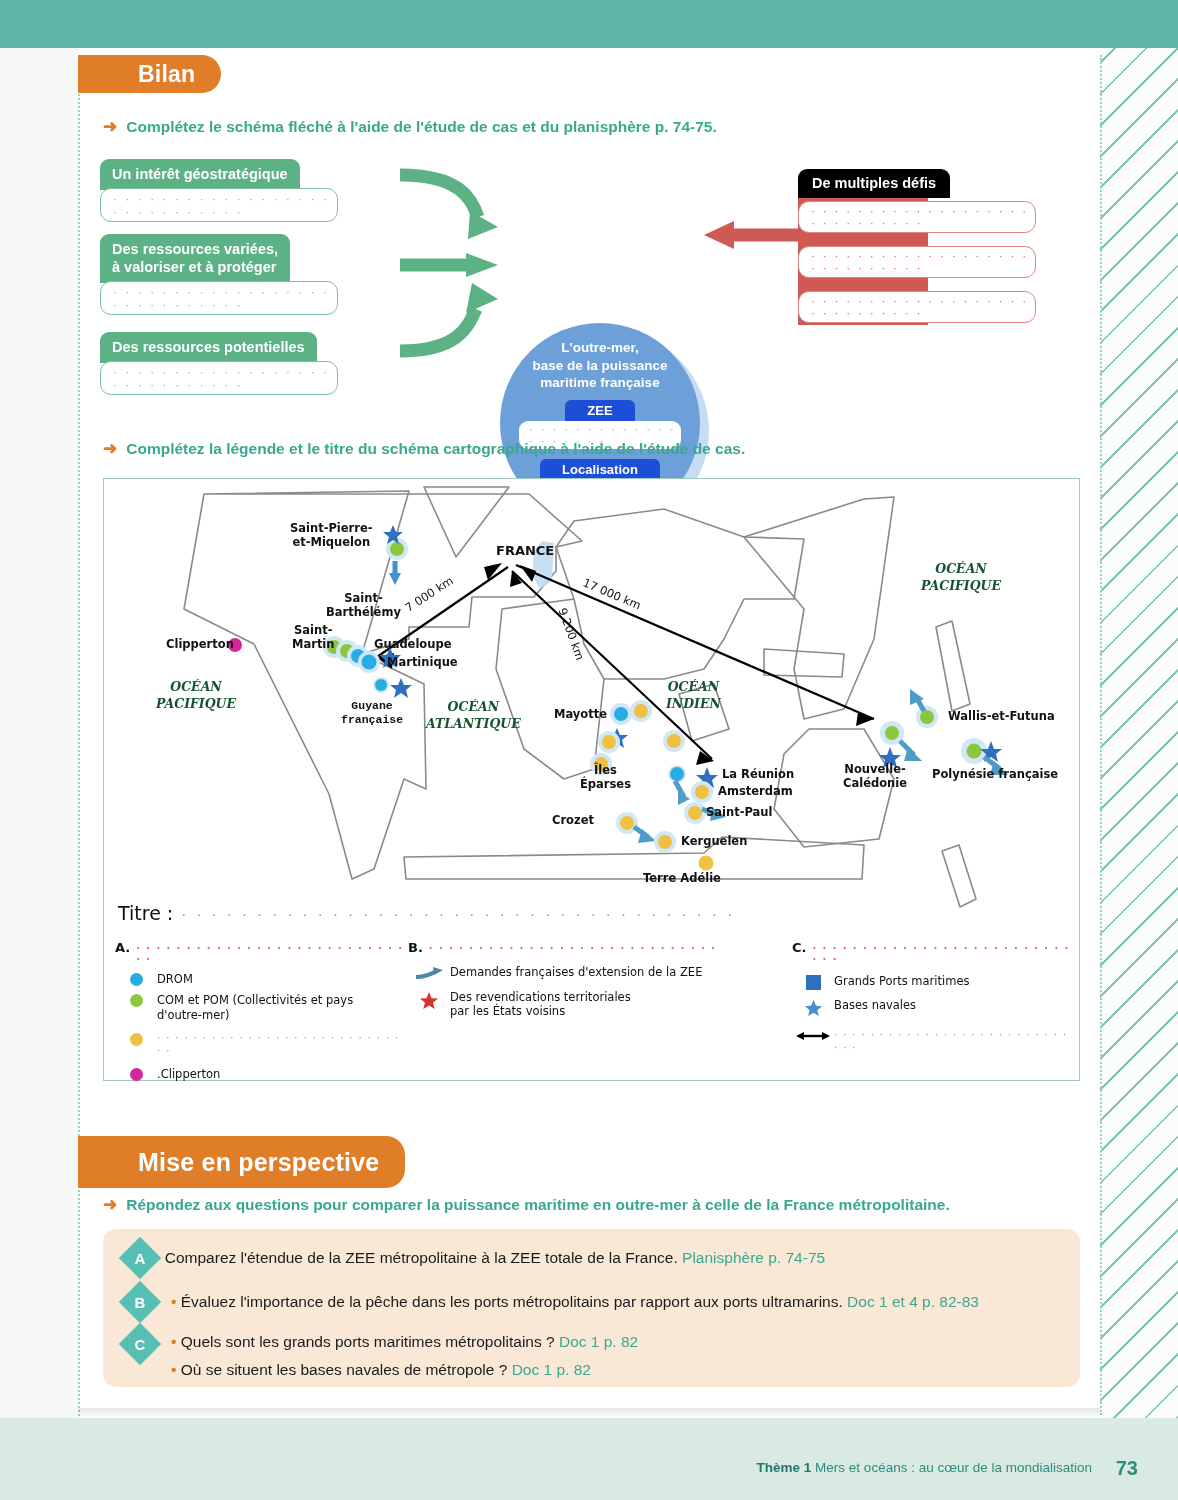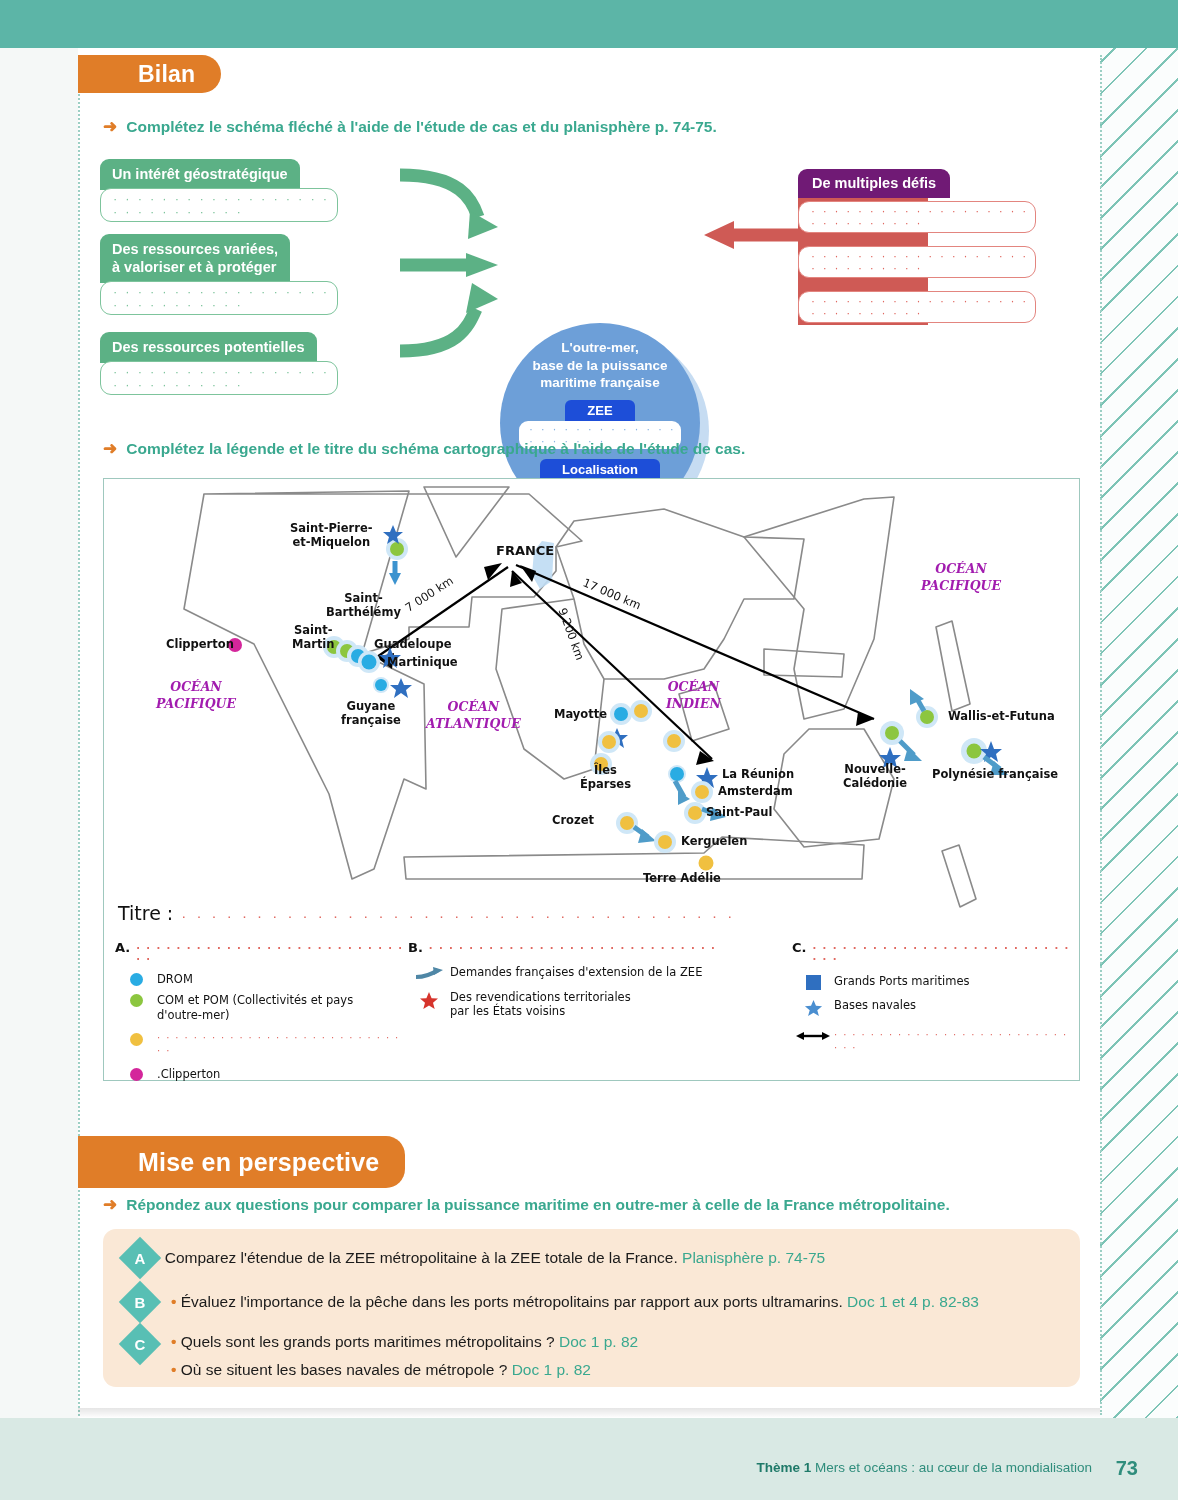--- a/index.html
+++ b/index.html
@@ -95,21 +95,21 @@
     margin-top:8px; background:#1d4ed8; color:#fff; font-size:13px; font-weight:bold;
     border-radius:6px 6px 0 0; padding:3px 22px;
   }
   .sub-blank {
     background:#fff; border-radius:9px; width:162px; height:28px;
     display:flex; align-items:center; padding-left:10px; margin-top:0px;
   }
 
   
   .r-head {
-    position:absolute; background:#701a75; color:#fff; font-size:14.5px; font-weight:bold;
+    position:absolute; background:#000000; color:#fff; font-size:14.5px; font-weight:bold;
     border-radius:9px 9px 0 0; padding:6px 14px 7px 14px; left:698px; top:14px; z-index:2;
   }
   .r-blank {
     position:absolute; border:1.6px solid #e3857f; border-radius:11px; background:#fff;
     width:238px; height:32px; display:flex; align-items:center; padding-left:12px; z-index:3;
   }
   .r-bar { position:absolute; left:698px; width:130px; background:#cf5a55; }
 
   
   .schema svg { position:absolute; left:0; top:0; width:960px; height:245px; pointer-events:none; }
@@ -119,29 +119,29 @@
     position:absolute; left:103px; top:478px; width:977px; height:603px;
     border:1px solid #9fc8be; background:#fff;
   }
   .map-svg { position:absolute; left:0; top:0; }
   .mlabel {
     position:absolute; font-family:"DejaVu Sans", sans-serif;
     font-size:11.5px; color:#111; white-space:nowrap; font-weight:600;
   }
   .ocean {
     position:absolute; font-family:"DejaVu Serif", serif; font-style:italic;
-    font-size:12.5px; color:#a21caf; text-align:center; line-height:1.35; font-weight:bold;
+    font-size:12.5px; color:#14532d; text-align:center; line-height:1.35; font-weight:bold;
   }
   .dist {
     position:absolute; font-family:"DejaVu Sans", sans-serif;
     font-size:11.5px; color:#111; white-space:nowrap;
   }
 
   
-  .titre-row { position:absolute; left:118px; top:902px; display:flex; align-items:flex-end; gap:8px; }
+  .titre-row { position:absolute; left:118px; top:902px; display:flex; align-items:center; gap:8px; }
   .titre-lbl { font-family:"DejaVu Sans", sans-serif; font-size:19px; color:#111; }
   .legend { position:absolute; top:940px; font-family:"DejaVu Sans", sans-serif; }
   .leg-head { display:flex; align-items:baseline; gap:6px; font-size:13px; font-weight:bold; color:#111; }
   .leg-item { display:flex; align-items:flex-start; gap:0px; margin-top:7px; font-size:11.5px; color:#111; line-height:1.25; }
   .leg-sym { width:42px; flex:0 0 42px; display:flex; justify-content:center; padding-top:1px; }
   .dot { width:13px; height:13px; border-radius:50%; }
   .sq { width:15px; height:15px; }
   .blank-dots { color:#e0675f; font-size:10px; letter-spacing:1.4px; }
 
   
@@ -382,21 +382,21 @@
         <polygon points="890,282 904,296 886,296" fill="#4f9cc9"></polygon>
       </g>
     </svg>
 
     <div class="mlabel" style="left:186px; top:42px; text-align:center; line-height:1.25;">Saint-Pierre-<br>et-Miquelon</div>
     <div class="mlabel" style="left:222px; top:112px; text-align:center; line-height:1.25;">Saint-<br>Barthélémy</div>
     <div class="mlabel" style="left:188px; top:144px; text-align:center; line-height:1.25;">Saint-<br>Martin</div>
     <div class="mlabel" style="left:62px; top:158px;">Clipperton</div>
     <div class="mlabel" style="left:270px; top:158px;">Guadeloupe</div>
     <div class="mlabel" style="left:283px; top:176px;">Martinique</div>
-    <div class="mlabel" style="left:237px; top:220px; text-align:center; line-height:1.25;">Guyane<br>française</div>
+    <div class="mlabel" style="left:237px; top:220px; text-align:center; line-height:1.25;font-family:Liberation Mono, monospace;">Guyane<br>française</div>
     <div class="mlabel" style="left:392px; top:64px; font-size:13px;">FRANCE</div>
     <div class="mlabel" style="left:450px; top:228px;">Mayotte</div>
     <div class="mlabel" style="left:476px; top:284px; text-align:center; line-height:1.25;">Îles<br>Éparses</div>
     <div class="mlabel" style="left:448px; top:334px;">Crozet</div>
     <div class="mlabel" style="left:618px; top:288px;">La Réunion</div>
     <div class="mlabel" style="left:614px; top:305px;">Amsterdam</div>
     <div class="mlabel" style="left:602px; top:326px;">Saint-Paul</div>
     <div class="mlabel" style="left:577px; top:355px;">Kerguelen</div>
     <div class="mlabel" style="left:539px; top:392px;">Terre Adélie</div>
     <div class="mlabel" style="left:844px; top:230px;">Wallis-et-Futuna</div>

